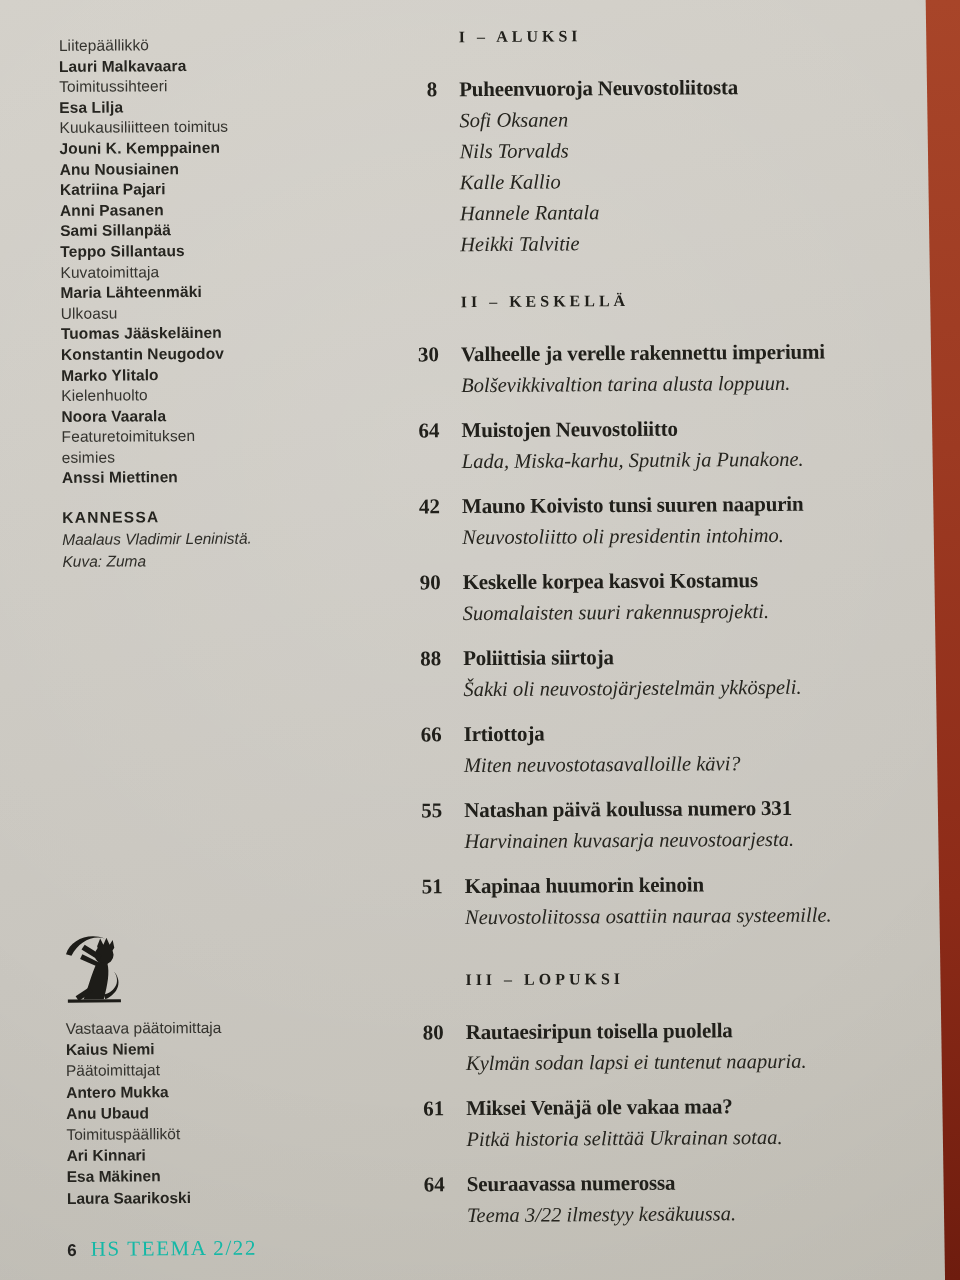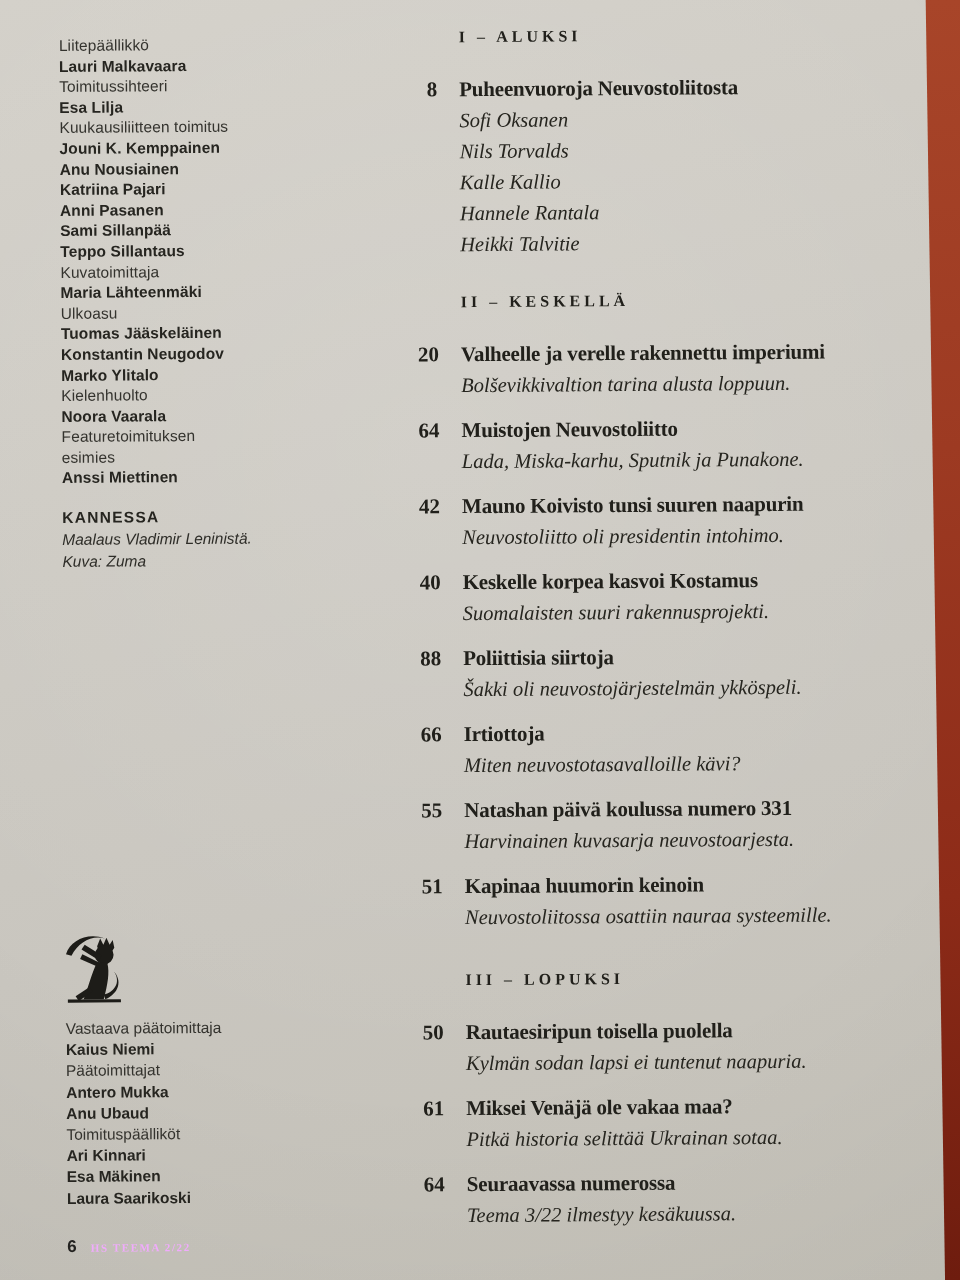--- a/index.html
+++ b/index.html
@@ -28,21 +28,21 @@
   .m-line{white-space:nowrap;}
   .m-line.label{color:#34332e;font-weight:400;}
   .m-line.name{font-weight:700;color:#262520;}
   .cover{position:absolute;left:63px;top:504px;font-size:15.5px;line-height:22px;}
   .cover .head{font-weight:700;letter-spacing:1.3px;color:#262520;}
   .cover .credit{font-style:italic;color:#2e2d28;}
   .lion{position:absolute;left:56px;top:928px;width:78px;height:78px;}
   .editors{position:absolute;left:63px;top:1015px;font-size:15.5px;line-height:21.2px;}
   .folio{position:absolute;left:63px;top:1234px;display:flex;align-items:baseline;gap:14px;}
   .folio .num{font-weight:700;font-size:17px;color:#232220;}
-  .folio .issue{font-family:"Liberation Serif",serif;font-size:11px;letter-spacing:1.6px;color:#f0abfc;font-weight:bold;}
+  .folio .issue{font-family:"Liberation Serif",serif;font-size:21px;letter-spacing:1.6px;color:#14b8a6;}
 
   
   .toc{position:absolute;left:399px;top:28px;width:480px;font-family:"Liberation Serif",serif;color:#21201b;}
   .toc-heading{
     margin:0 0 28px 64px;font-weight:700;font-size:16px;letter-spacing:4px;
     font-family:"Liberation Serif",serif;color:#21201b;white-space:nowrap;
   }
   .toc-heading.mt2{margin-top:33px;}
   .toc-heading.mt3{margin-top:38px;}
   .toc-entry{display:grid;grid-template-columns:42px 1fr;column-gap:22px;line-height:31px;margin-bottom:14px;}
@@ -130,36 +130,36 @@
       <div class="entry-sub">Sofi Oksanen</div>
       <div class="entry-sub">Nils Torvalds</div>
       <div class="entry-sub">Kalle Kallio</div>
       <div class="entry-sub">Hannele Rantala</div>
       <div class="entry-sub">Heikki Talvitie</div>
     </div>
 
     <div class="toc-heading mt2">II – KESKELLÄ</div>
 
     <div class="toc-entry">
-      <div class="entry-num">20</div>
+      <div class="entry-num">30</div>
       <div class="entry-title">Valheelle ja verelle rakennettu imperiumi</div>
       <div class="entry-sub">Bolševikkivaltion tarina alusta loppuun.</div>
     </div>
     <div class="toc-entry">
       <div class="entry-num">64</div>
       <div class="entry-title">Muistojen Neuvostoliitto</div>
       <div class="entry-sub">Lada, Miska-karhu, Sputnik ja Punakone.</div>
     </div>
     <div class="toc-entry">
       <div class="entry-num">42</div>
       <div class="entry-title">Mauno Koivisto tunsi suuren naapurin</div>
       <div class="entry-sub">Neuvostoliitto oli presidentin intohimo.</div>
     </div>
     <div class="toc-entry">
-      <div class="entry-num">40</div>
+      <div class="entry-num">90</div>
       <div class="entry-title">Keskelle korpea kasvoi Kostamus</div>
       <div class="entry-sub">Suomalaisten suuri rakennusprojekti.</div>
     </div>
     <div class="toc-entry">
       <div class="entry-num">88</div>
       <div class="entry-title">Poliittisia siirtoja</div>
       <div class="entry-sub">Šakki oli neuvostojärjestelmän ykköspeli.</div>
     </div>
     <div class="toc-entry">
       <div class="entry-num">66</div>
@@ -173,21 +173,21 @@
     </div>
     <div class="toc-entry">
       <div class="entry-num">51</div>
       <div class="entry-title">Kapinaa huumorin keinoin</div>
       <div class="entry-sub">Neuvostoliitossa osattiin nauraa systeemille.</div>
     </div>
 
     <div class="toc-heading mt3">III – LOPUKSI</div>
 
     <div class="toc-entry">
-      <div class="entry-num">50</div>
+      <div class="entry-num">80</div>
       <div class="entry-title">Rautaesiripun toisella puolella</div>
       <div class="entry-sub">Kylmän sodan lapsi ei tuntenut naapuria.</div>
     </div>
     <div class="toc-entry">
       <div class="entry-num">61</div>
       <div class="entry-title">Miksei Venäjä ole vakaa maa?</div>
       <div class="entry-sub">Pitkä historia selittää Ukrainan sotaa.</div>
     </div>
     <div class="toc-entry">
       <div class="entry-num">64</div>

